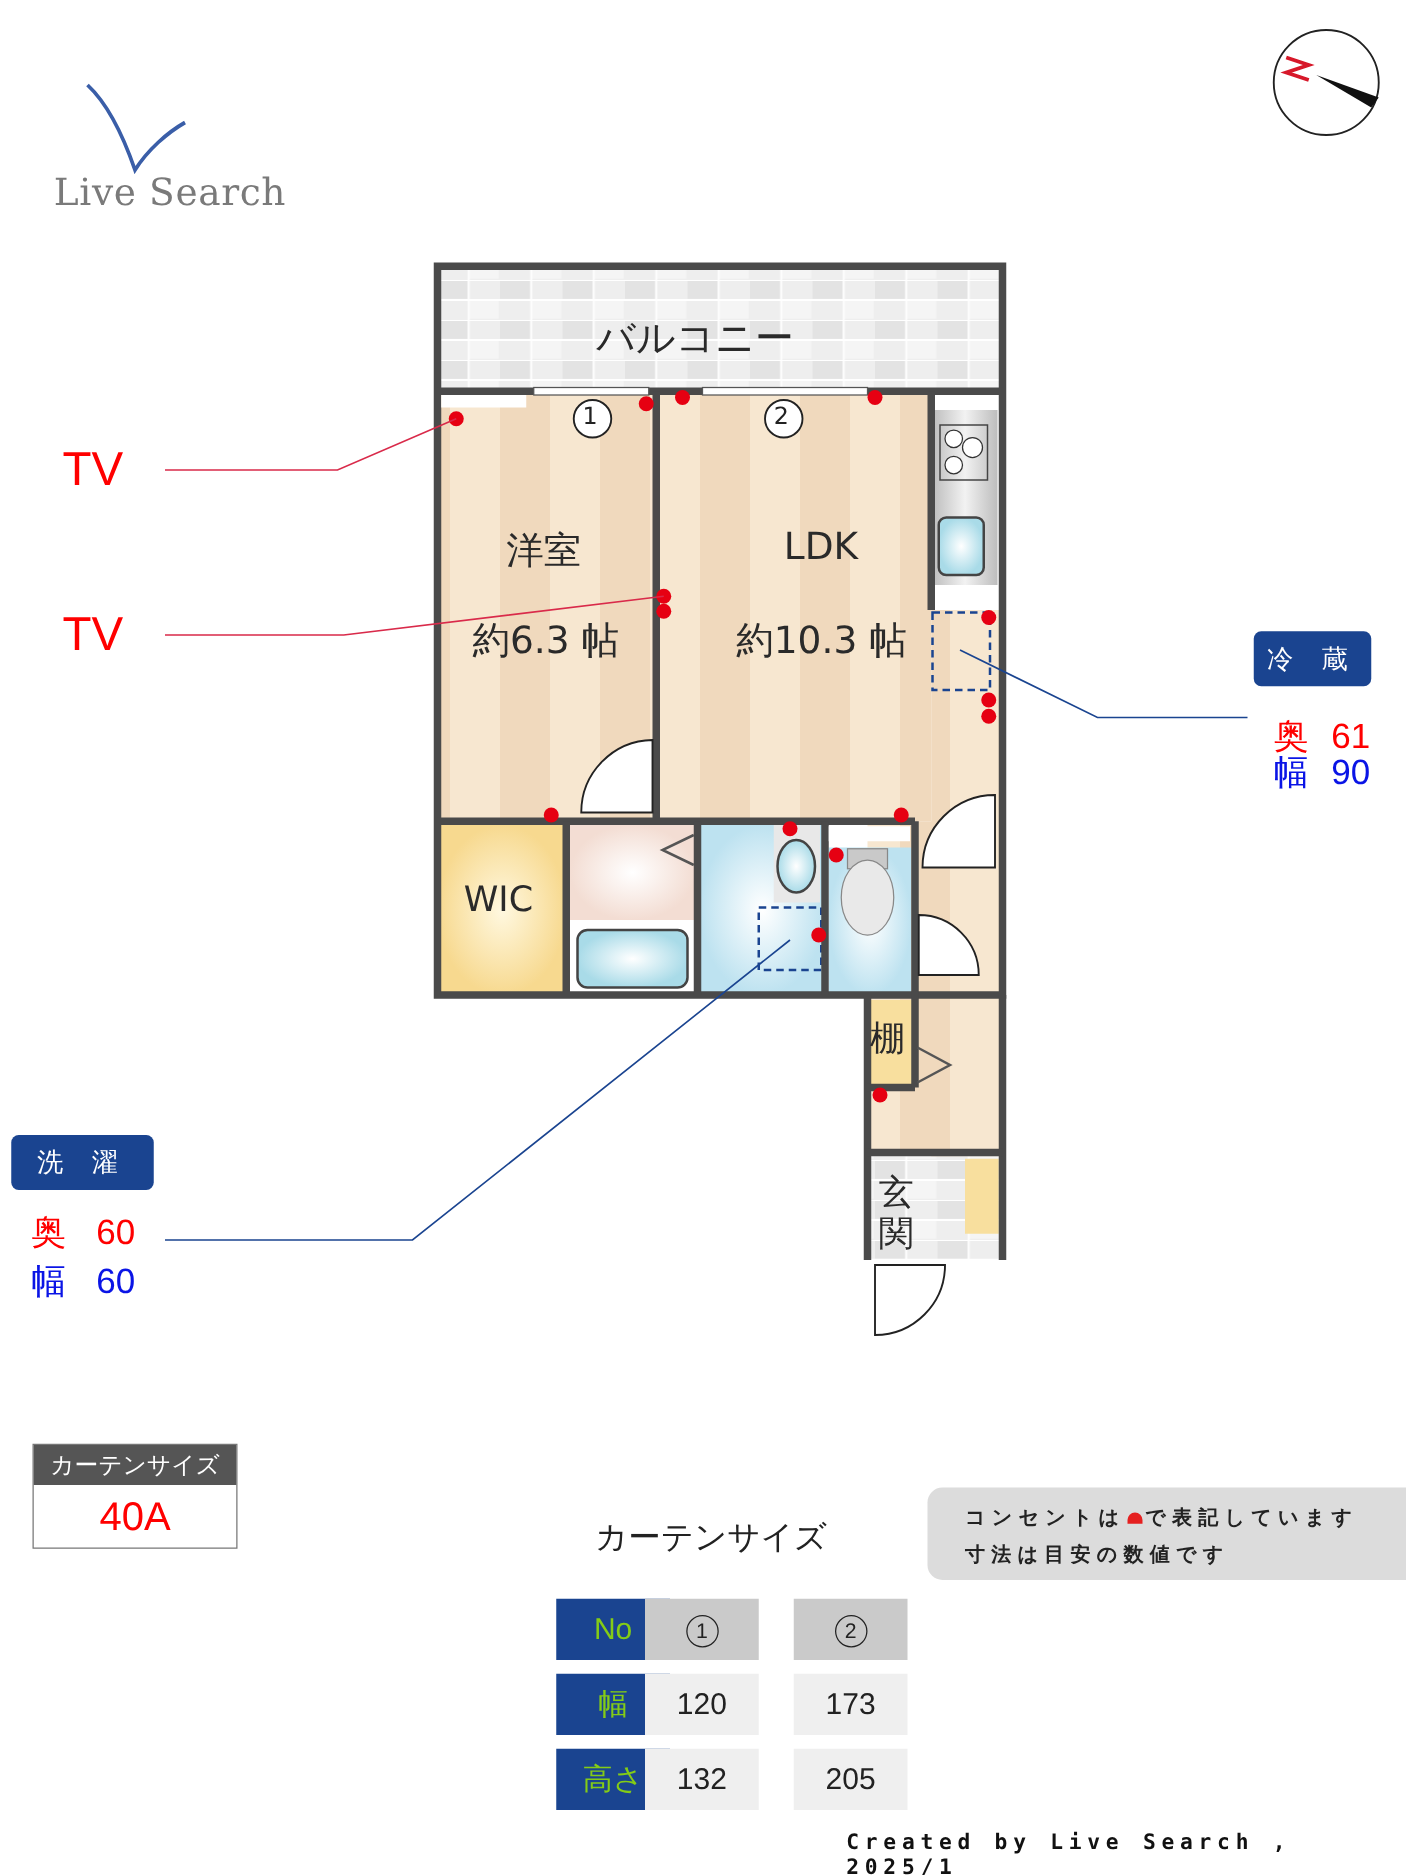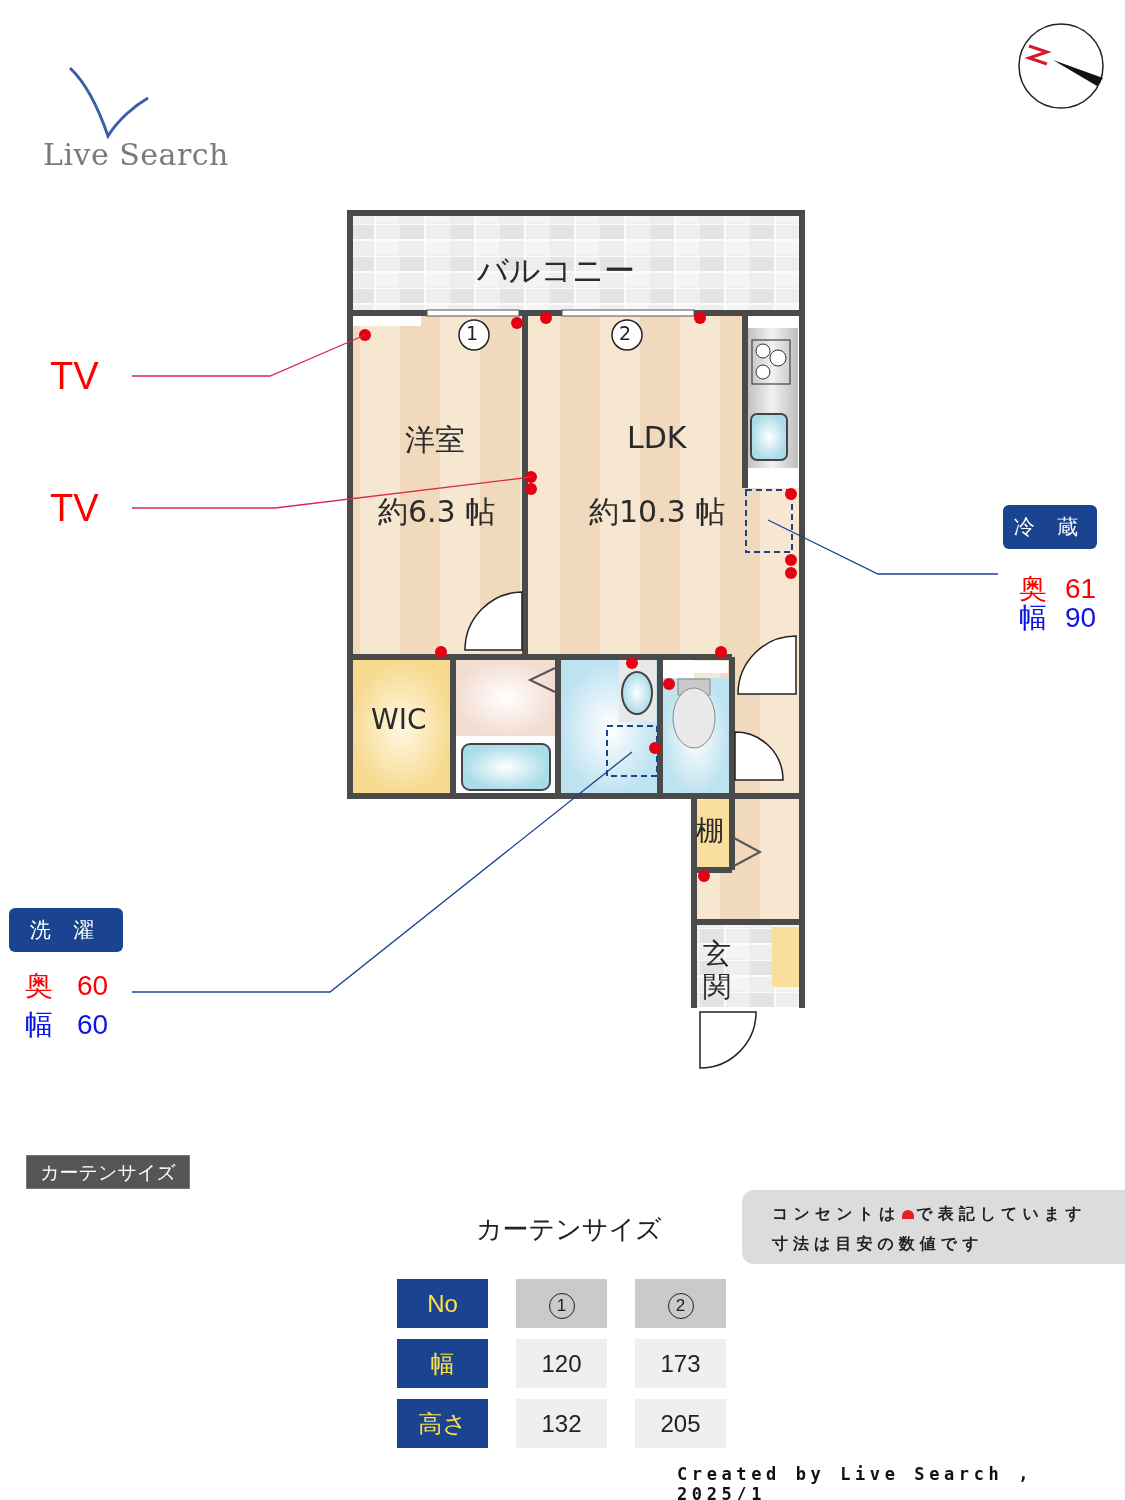--- a/index.html
+++ b/index.html
@@ -38,21 +38,21 @@
   
   .note { left:742px; top:1166px; width:420px; height:74px; background:#dcdcdc; border-radius:12px;margin-top:24px; }
   .note-line { position:absolute; left:30px; font-size:16px; letter-spacing:5px; color:#222; font-weight:bold; }
   .outlet-mark { display:inline-block; width:12px; height:9px; background:#e52020;
                  border-radius:6px 6px 0 0; vertical-align:middle; margin:0 2px; }
 
   
   .curtain-title { left:476px; top:1212px; font-size:26px; color:#222; }
   .cell { position:absolute; width:91px; height:49px; line-height:49px; text-align:center;
           font-size:24px; font-family:"Liberation Sans",sans-serif; }
-  .cell.head { background:#1a4490; color:#fde047; }
+  .cell.head { background:#1a4490; color:#84cc16;margin-left:48px; }
   .cell.num { background:#cacaca; color:#222; }
   .cell.val { background:#efefef; color:#222; }
   .circ { display:inline-block; width:24px; height:24px; line-height:24px; border:1.5px solid #222;
           border-radius:50%; font-size:17px; vertical-align:middle; }
 
   .footer { left:677px; top:1464px; font-family:"DejaVu Sans Mono","Liberation Mono",monospace;
             font-size:17px; letter-spacing:4.6px; color:#111; font-weight:bold; }
 </style>
 </head>
 <body>
@@ -230,20 +230,21 @@
 <div class="abs appl-badge" style="left:9px;top:908px;width:114px;">洗 濯 機</div>
 <div class="abs dim" style="left:25px;top:967px;">
   <span class="k red" style="width:52px;">奥</span><span class="red">60</span>
 </div>
 <div class="abs dim" style="left:25px;top:1006px;">
   <span class="k blue" style="width:52px;">幅</span><span class="blue">60</span>
 </div>
 
 <div class="abs breaker">
   <div class="breaker-head">カーテンサイズ</div>
+  <div class="breaker-val">40A</div>
 </div>
 
 <div class="abs note">
   <div class="note-line" style="top:14px;">
     <span>コンセントは</span><span class="outlet-mark"></span><span>で表記しています</span>
   </div>
   <div class="note-line" style="top:44px;">寸法は目安の数値です</div>
 </div>
 
 <div class="abs curtain-title">カーテンサイズ</div>

